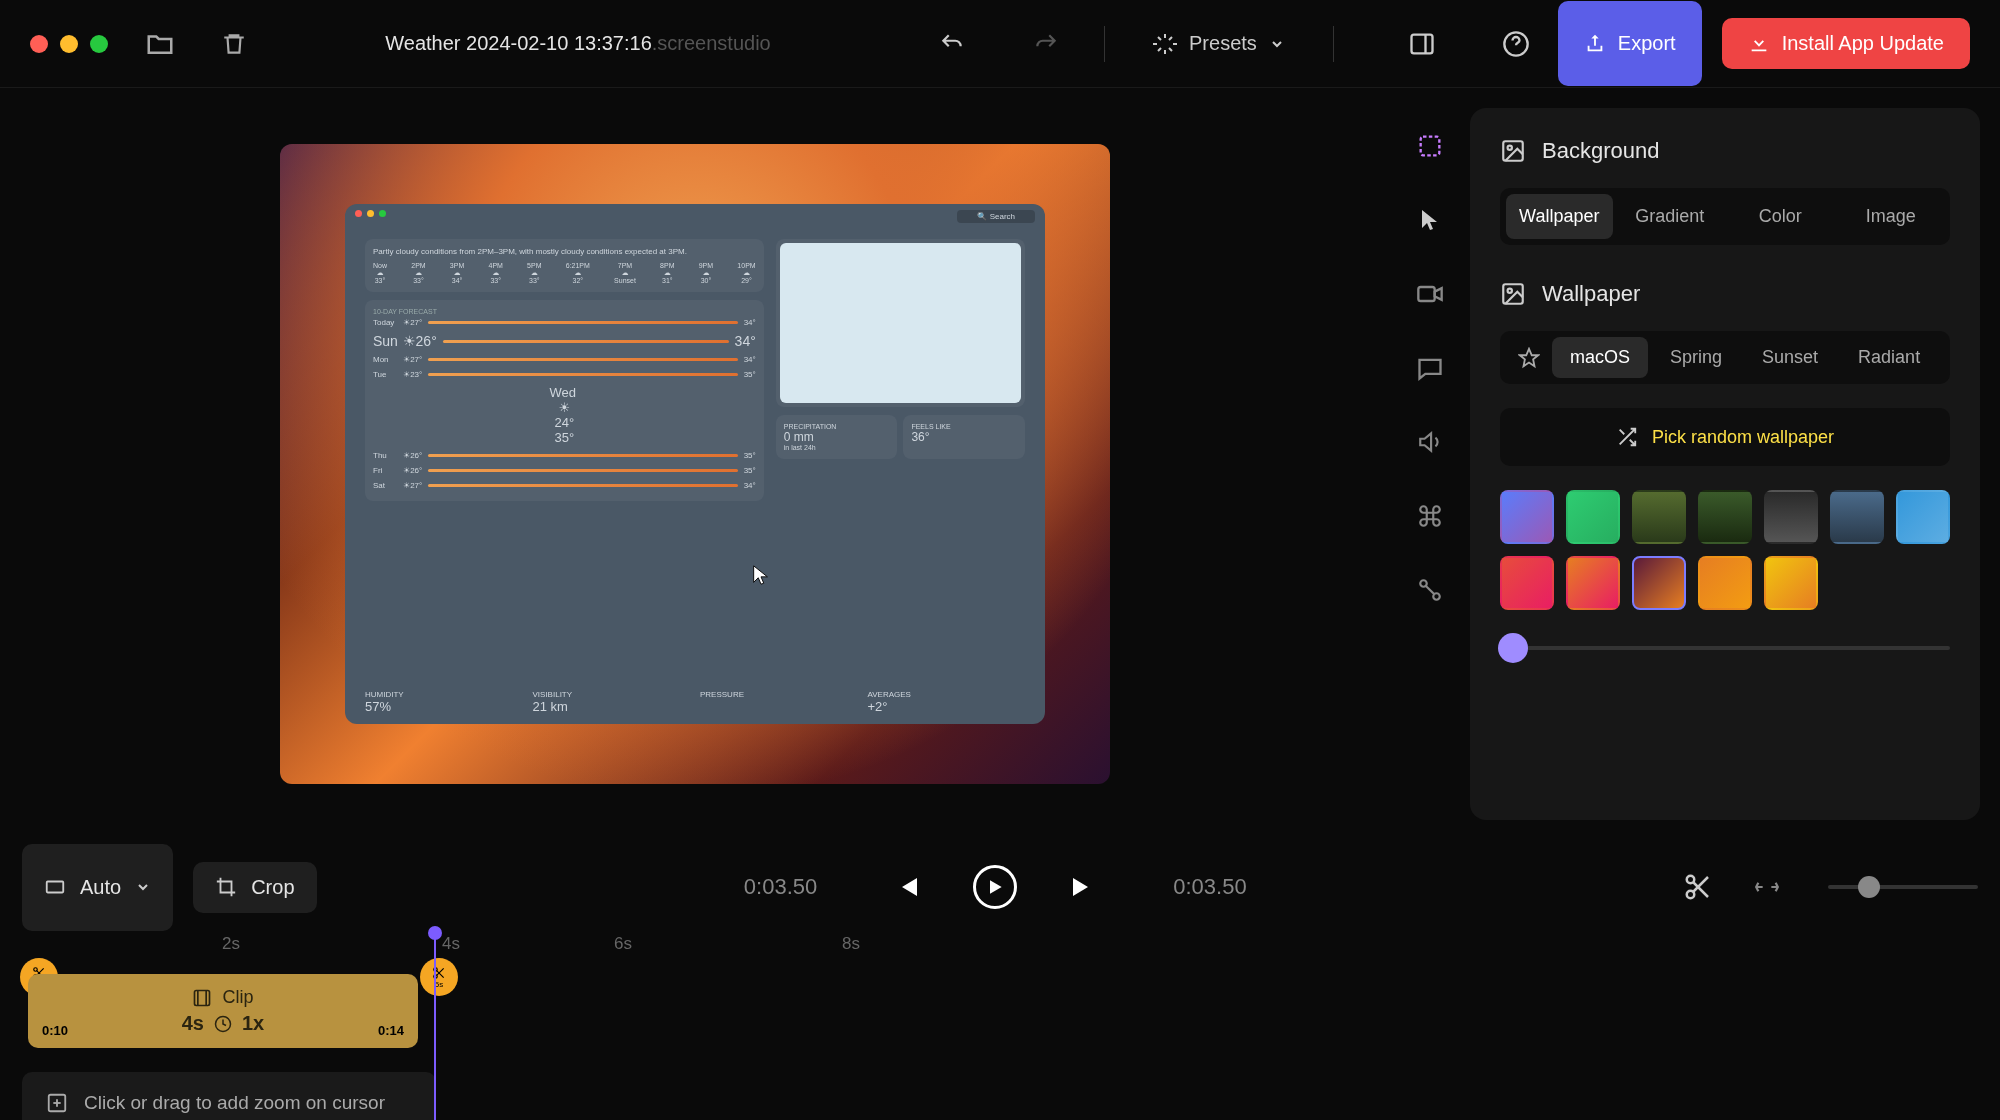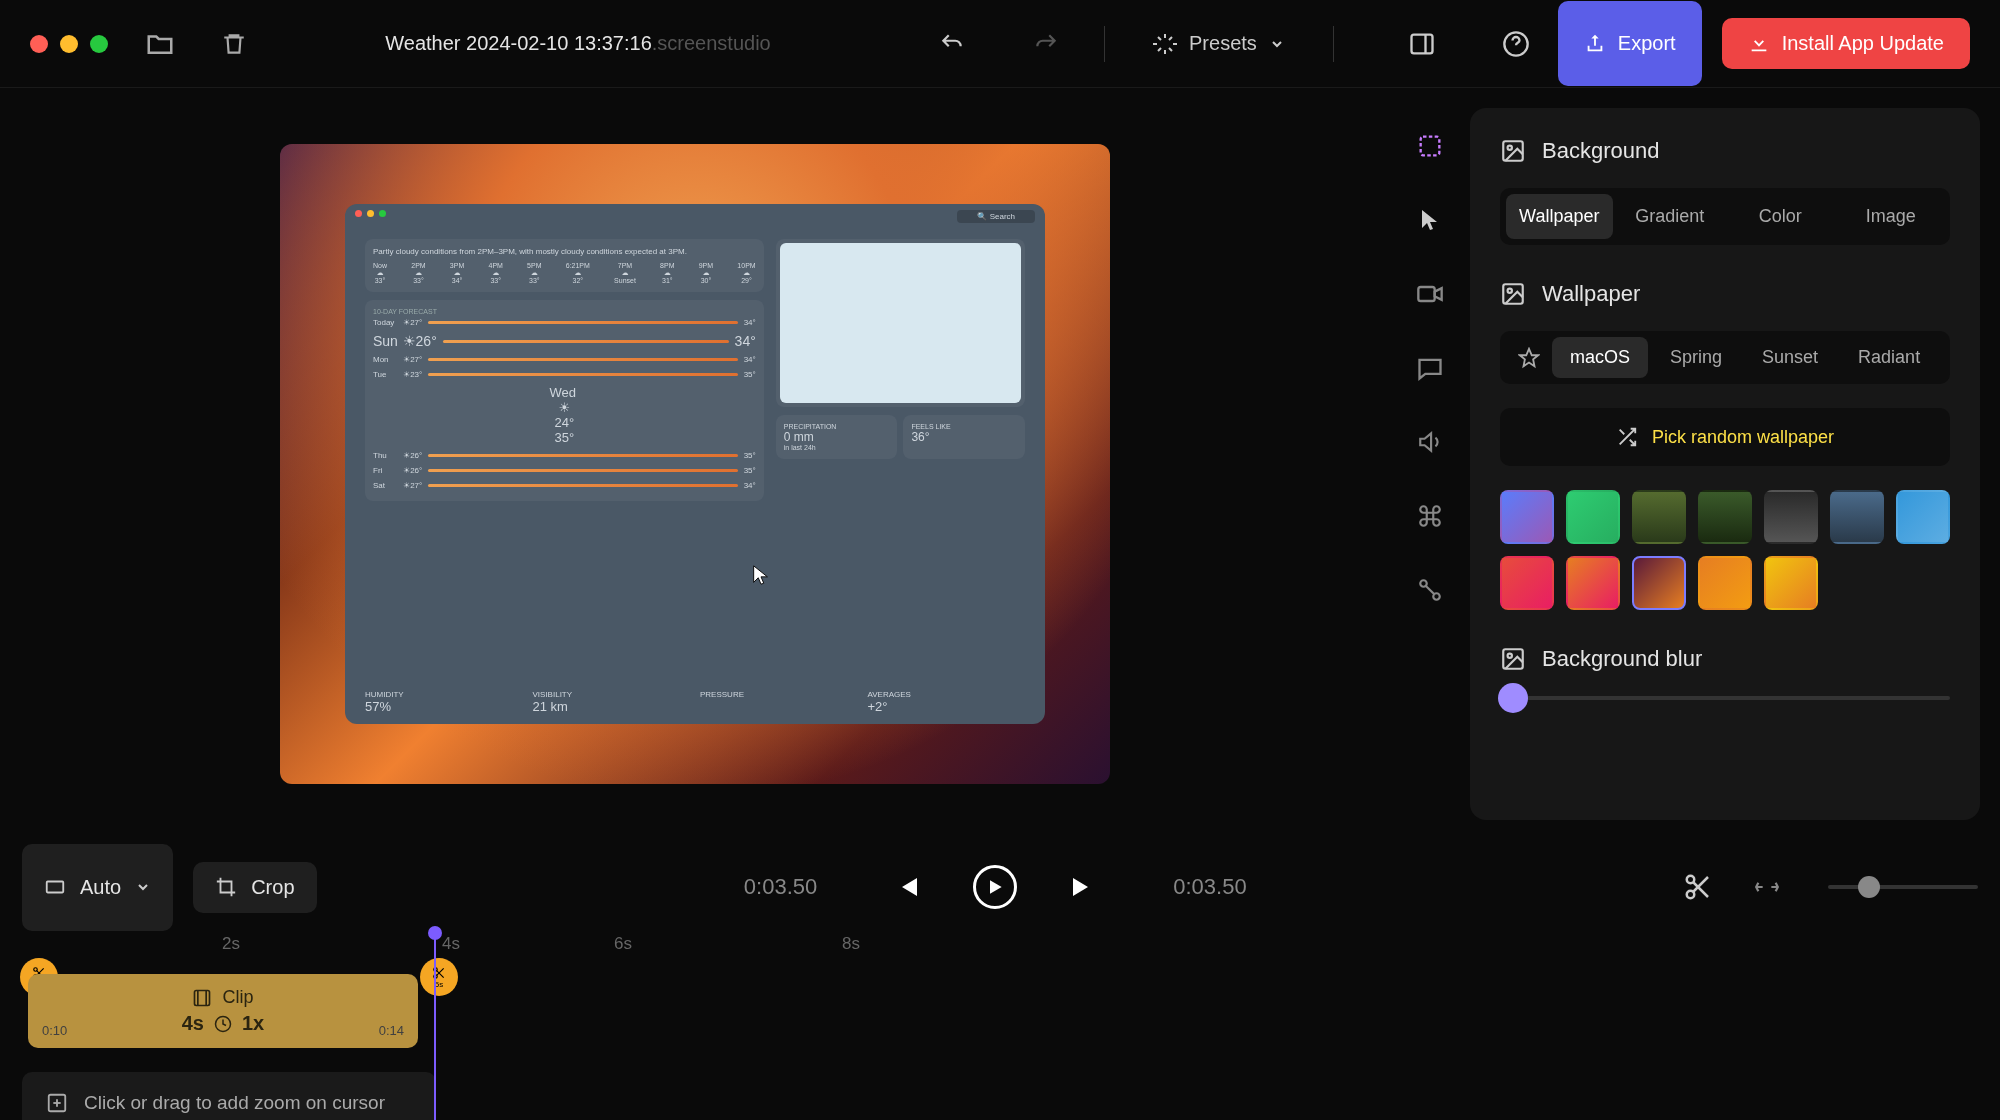--- a/index.html
+++ b/index.html
@@ -71,21 +71,21 @@
 .cut-btn { width: 48px; height: 48px; display: flex; align-items: center; justify-content: center; cursor: pointer; }
 .zoom-slider { width: 150px; height: 4px; background: #333; border-radius: 2px; position: relative; margin-left: 16px; }
 .zoom-thumb { width: 22px; height: 22px; background: #888; border-radius: 50%; position: absolute; top: -9px; left: 30px; }
 
 .timeline { position: relative; margin-top: 18px; height: 180px; }
 .time-ruler { height: 30px; position: relative; }
 .time-tick { position: absolute; font-size: 17px; color: #666; }
 .clip-track { position: relative; height: 74px; margin-top: 10px; }
 .clip-block { position: absolute; left: 6px; width: 390px; height: 74px; background: #b8923f; border-radius: 10px; display: flex; flex-direction: column; align-items: center; justify-content: center; gap: 4px; color: #2a2410; }
 .clip-row { display: flex; align-items: center; gap: 10px; font-size: 18px; }
-.clip-times { position: absolute; width: 100%; display: flex; justify-content: space-between; padding: 0 14px; bottom: 10px; font-size: 13px; color: #404040; }
+.clip-times { position: absolute; width: 100%; display: flex; justify-content: space-between; padding: 0 14px; bottom: 10px; font-size: 13px; color: #000000; font-weight: bold; }
 .playhead { position: absolute; top: 0; left: 412px; width: 2px; height: 200px; background: #7c5cff; }
 .playhead-dot { width: 14px; height: 14px; background: #7c5cff; border-radius: 50%; position: absolute; top: -8px; left: -6px; }
 .cut-marker { position: absolute; width: 38px; height: 38px; background: #f5a623; border-radius: 50%; display: flex; flex-direction: column; align-items: center; justify-content: center; font-size: 10px; color: #000; }
 .zoom-track { margin-top: 24px; padding: 20px 24px; background: #1a1a1a; border-radius: 10px; display: flex; align-items: center; gap: 16px; font-size: 19px; color: #aaa; width: 414px; }
 
 svg { display: block; }
 </style>
 </head>
 <body>
 
@@ -424,28 +424,20 @@
         <div class="thumb" style="background: linear-gradient(rgb(42, 42, 42), rgb(85, 85, 85));"></div>
         <div class="thumb" style="background: linear-gradient(rgb(74, 106, 138), rgb(42, 58, 74));"></div>
         <div class="thumb" style="background: linear-gradient(135deg, rgb(52, 152, 219), rgb(93, 173, 226));"></div>
         <div class="thumb" style="background: linear-gradient(135deg, rgb(231, 76, 60), rgb(233, 30, 99));"></div>
         <div class="thumb" style="background: linear-gradient(135deg, rgb(230, 126, 34), rgb(233, 30, 99));"></div>
         <div class="thumb selected" style="background: linear-gradient(135deg, rgb(90, 26, 58), rgb(230, 126, 34));"></div>
         <div class="thumb" style="background: linear-gradient(135deg, rgb(230, 126, 34), rgb(243, 156, 18));"></div>
         <div class="thumb" style="background: linear-gradient(135deg, rgb(241, 196, 15), rgb(230, 126, 34));"></div>
       </div>
 
-    <div class="section-title">
-      <svg width="26" height="26" viewBox="0 0 24 24" fill="none" stroke="#ccc" stroke-width="2">
-          <rect x="3" y="3" width="18" height="18" rx="2"></rect>
-          <circle cx="9" cy="9" r="2"></circle>
-          <path d="M21 15l-5-5L5 21"></path>
-        </svg>
-      <span>Background blur</span>
-    </div>
     <div class="slider-track">
       <div class="slider-thumb"></div>
     </div>
   </div>
 </div>
 
 <div class="bottom-panel">
   <div class="playback-bar">
     <div class="auto-btn">
       <svg width="22" height="22" viewBox="0 0 24 24" fill="none" stroke="#ccc" stroke-width="2">

